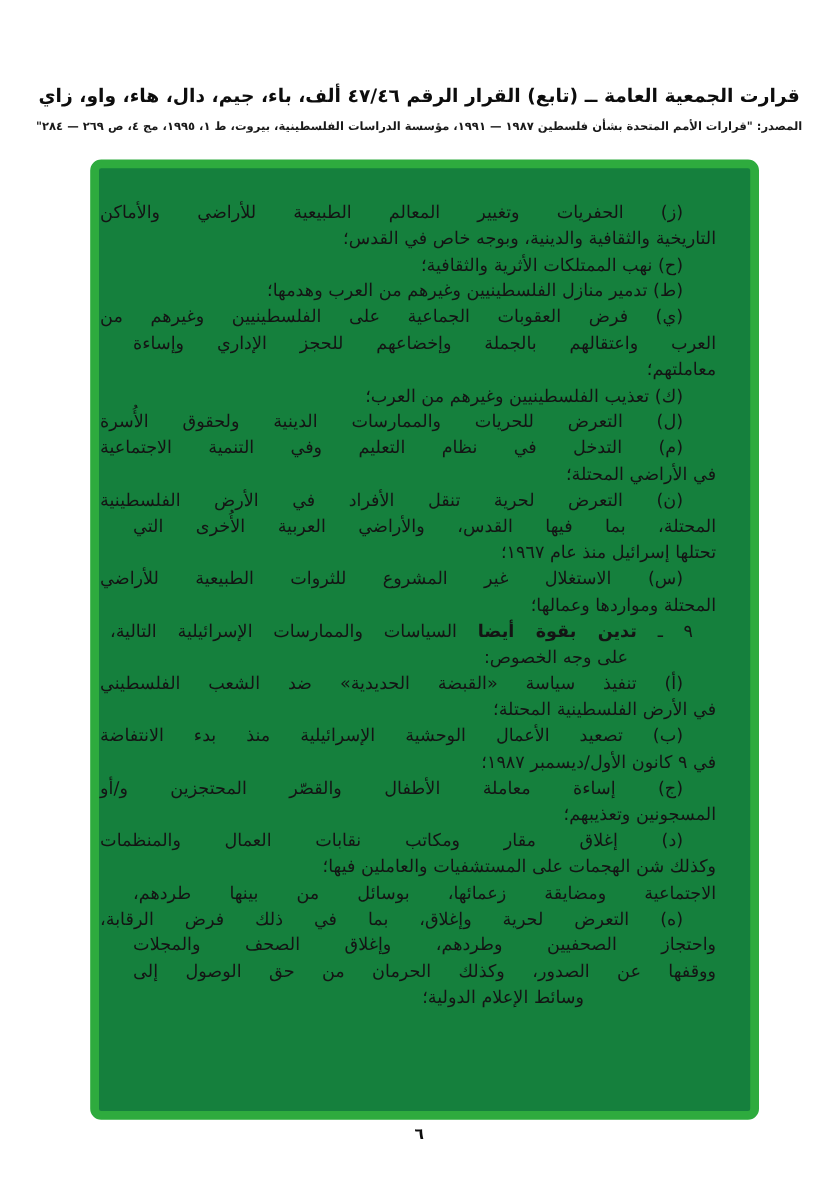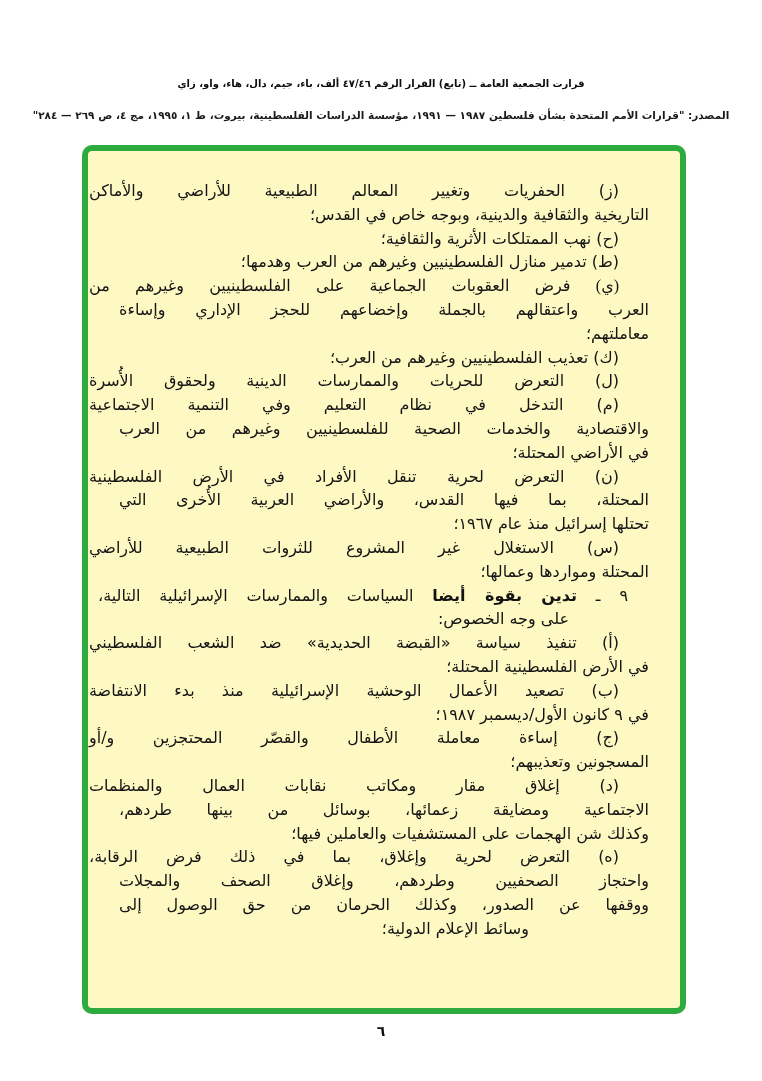--- a/index.html
+++ b/index.html
@@ -3,29 +3,29 @@
 <meta charset="utf-8">
 <style>
   html,body{margin:0;padding:0;}
   body{
     width:762px;height:1081px;position:relative;background:#ffffff;
     font-family:"DejaVu Sans",sans-serif;color:#111111;overflow:hidden;
   }
   .page{position:absolute;inset:0;}
   .title{
     position:absolute;top:78px;left:0;width:762px;text-align:center;
-    direction:rtl;font-size:10px;font-weight:bold;color:#0d0d0d;letter-spacing:0.2px;
+    direction:rtl;font-size:17px;font-weight:bold;color:#0d0d0d;letter-spacing:0.2px;
   }
   .source{
     position:absolute;top:109px;left:0;width:762px;text-align:center;
     direction:rtl;font-size:10.5px;font-weight:bold;color:#1a1a1a;
   }
   .green-box{
     position:absolute;left:82px;top:145px;width:592px;height:857px;
-    border:6px solid #15803d;border-radius:10px;background:#fef9c3;
+    border:8px solid #15803d;border-radius:10px;background:#15803d;
   }
   .doc-body{
     position:absolute;left:31px;right:31px;top:28px;bottom:20px;
     direction:rtl;font-size:16px;line-height:23.8px;color:#141414;
   }
   .line{width:100%;}
   .line.justify{text-align:justify;text-align-last:justify;}
   .line.right{text-align:right;text-align-last:right;}
   .line .bold{font-weight:bold;}
   .page-number{
@@ -41,44 +41,43 @@
   <div class="title">قرارت الجمعية العامة ــ (تابع) القرار الرقم ٤٧/٤٦ ألف، باء، جيم، دال، هاء، واو، زاي</div>
 
   <div class="source">المصدر: "قرارات الأمم المتحدة بشأن فلسطين ١٩٨٧ — ١٩٩١، مؤسسة الدراسات الفلسطينية، بيروت، ط ١، ١٩٩٥، مج ٤، ص ٢٦٩ — ٢٨٤"</div>
 
   <div class="green-box" style="border-color: rgb(46, 171, 62);">
     <div class="doc-body">
         <div class="line justify" style="padding-right: 30px;">(ز) الحفريات وتغيير المعالم الطبيعية للأراضي والأماكن</div>
         <div class="line right">التاريخية والثقافية والدينية، وبوجه خاص في القدس؛</div>
         <div class="line right" style="padding-right: 30px;">(ح) نهب الممتلكات الأثرية والثقافية؛</div>
         <div class="line right" style="padding-right: 30px;">(ط) تدمير منازل الفلسطينيين وغيرهم من العرب وهدمها؛</div>
-        <div class="line justify" style="padding-right: 30px; font-family: Liberation Serif, serif;">(ي) فرض العقوبات الجماعية على الفلسطينيين وغيرهم من</div>
+        <div class="line justify" style="padding-right: 30px;">(ي) فرض العقوبات الجماعية على الفلسطينيين وغيرهم من</div>
         <div class="line justify">العرب واعتقالهم بالجملة وإخضاعهم للحجز الإداري وإساءة</div>
         <div class="line right">معاملتهم؛</div>
         <div class="line right" style="padding-right: 30px; text-align: right;">(ك) تعذيب الفلسطينيين وغيرهم من العرب؛</div>
         <div class="line justify" style="padding-right: 30px;">(ل) التعرض للحريات والممارسات الدينية ولحقوق الأُسرة</div>
         <div class="line justify" style="padding-right: 30px;">(م) التدخل في نظام التعليم وفي التنمية الاجتماعية</div>
-        <div class="line justify">والاقتصادية والخدمات الصحية للفلسطينيين وغيرهم من العرب</div>
         <div class="line right">في الأراضي المحتلة؛</div>
         <div class="line justify" style="padding-right: 30px;">(ن) التعرض لحرية تنقل الأفراد في الأرض الفلسطينية</div>
         <div class="line justify">المحتلة، بما فيها القدس، والأراضي العربية الأُخرى التي</div>
         <div class="line right">تحتلها إسرائيل منذ عام ١٩٦٧؛</div>
         <div class="line justify" style="padding-right: 30px; margin-left: 16px;">(س) الاستغلال غير المشروع للثروات الطبيعية للأراضي</div>
         <div class="line right">المحتلة ومواردها وعمالها؛</div>
         <div class="line justify" style="padding-right: 21px;"><span>٩ ـ </span><span class="bold">تدين بقوة أيضا</span><span> السياسات والممارسات الإسرائيلية التالية،</span></div>
         <div class="line right" style="padding-right: 80px;">على وجه الخصوص:</div>
         <div class="line justify" style="padding-right: 30px;">(أ) تنفيذ سياسة «القبضة الحديدية» ضد الشعب الفلسطيني</div>
         <div class="line right">في الأرض الفلسطينية المحتلة؛</div>
         <div class="line justify" style="padding-right: 30px;">(ب) تصعيد الأعمال الوحشية الإسرائيلية منذ بدء الانتفاضة</div>
         <div class="line right">في ٩ كانون الأول/ديسمبر ١٩٨٧؛</div>
         <div class="line justify" style="padding-right: 30px;">(ج) إساءة معاملة الأطفال والقصّر المحتجزين و/أو</div>
         <div class="line right">المسجونين وتعذيبهم؛</div>
         <div class="line justify" style="padding-right: 30px;">(د) إغلاق مقار ومكاتب نقابات العمال والمنظمات</div>
+        <div class="line right">وكذلك شن الهجمات على المستشفيات والعاملين فيها؛</div>
         <div class="line justify">الاجتماعية ومضايقة زعمائها، بوسائل من بينها طردهم،</div>
-        <div class="line right">وكذلك شن الهجمات على المستشفيات والعاملين فيها؛</div>
         <div class="line justify" style="padding-right: 30px;">(ه) التعرض لحرية وإغلاق، بما في ذلك فرض الرقابة،</div>
         <div class="line justify">واحتجاز الصحفيين وطردهم، وإغلاق الصحف والمجلات</div>
         <div class="line justify">ووقفها عن الصدور، وكذلك الحرمان من حق الوصول إلى</div>
         <div class="line right" style="padding-right: 120px;">وسائط الإعلام الدولية؛</div>
       </div>
   </div>
 
   <div class="page-number">٦</div>
 
 </div>

